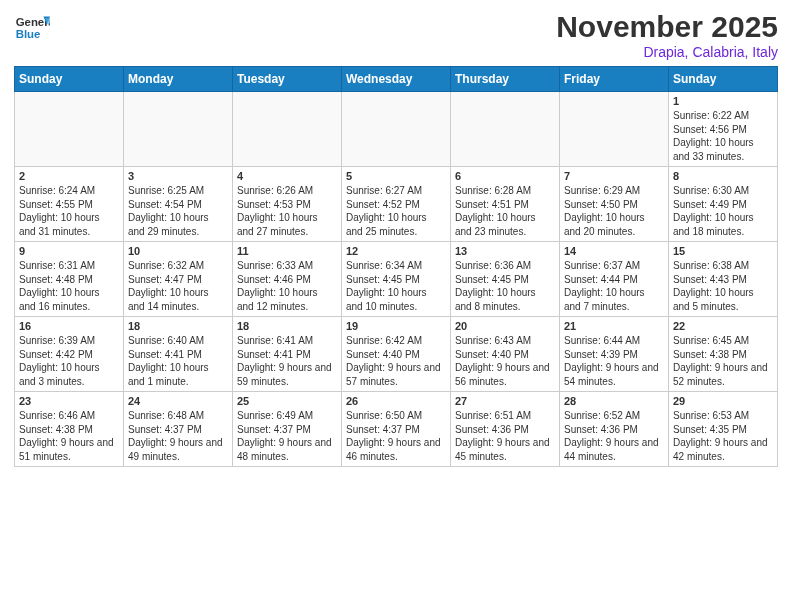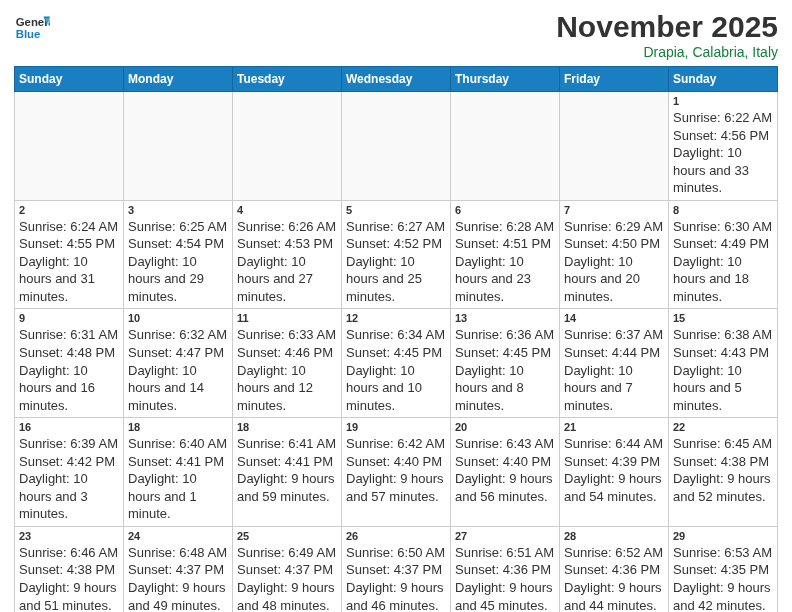--- a/index.html
+++ b/index.html
@@ -35,21 +35,21 @@
       text-align: right;
       margin-left: 36px;
     }
     .month-title {
       font-size: 30px;
       font-weight: bold;
       color: #333;
     }
     .subtitle {
       font-size: 14px;
-      color: #15803d;
+      color: #6d28d9;
     }
     .calendar {
       width: 100%;
       border-collapse: collapse;
       border: 1px solid #ccc;
     }
     .calendar th {
       background: #1a7fc1;
       color: #fff;
       font-size: 12px;
@@ -72,21 +72,21 @@
     .calendar td.empty {
       background: #f9f9f9;
     }
     .day-number {
       font-size: 11px;
       font-weight: bold;
       display: block;
       margin-bottom: 2px;
     }
     .day-info {
-      font-size: 13px;
+      font-size: 10px;
       color: #333;
       line-height: 1.35;
     }
     .last-row td {
       min-height: 60px;
     }
   </style>
 </head>
 <body>
 

